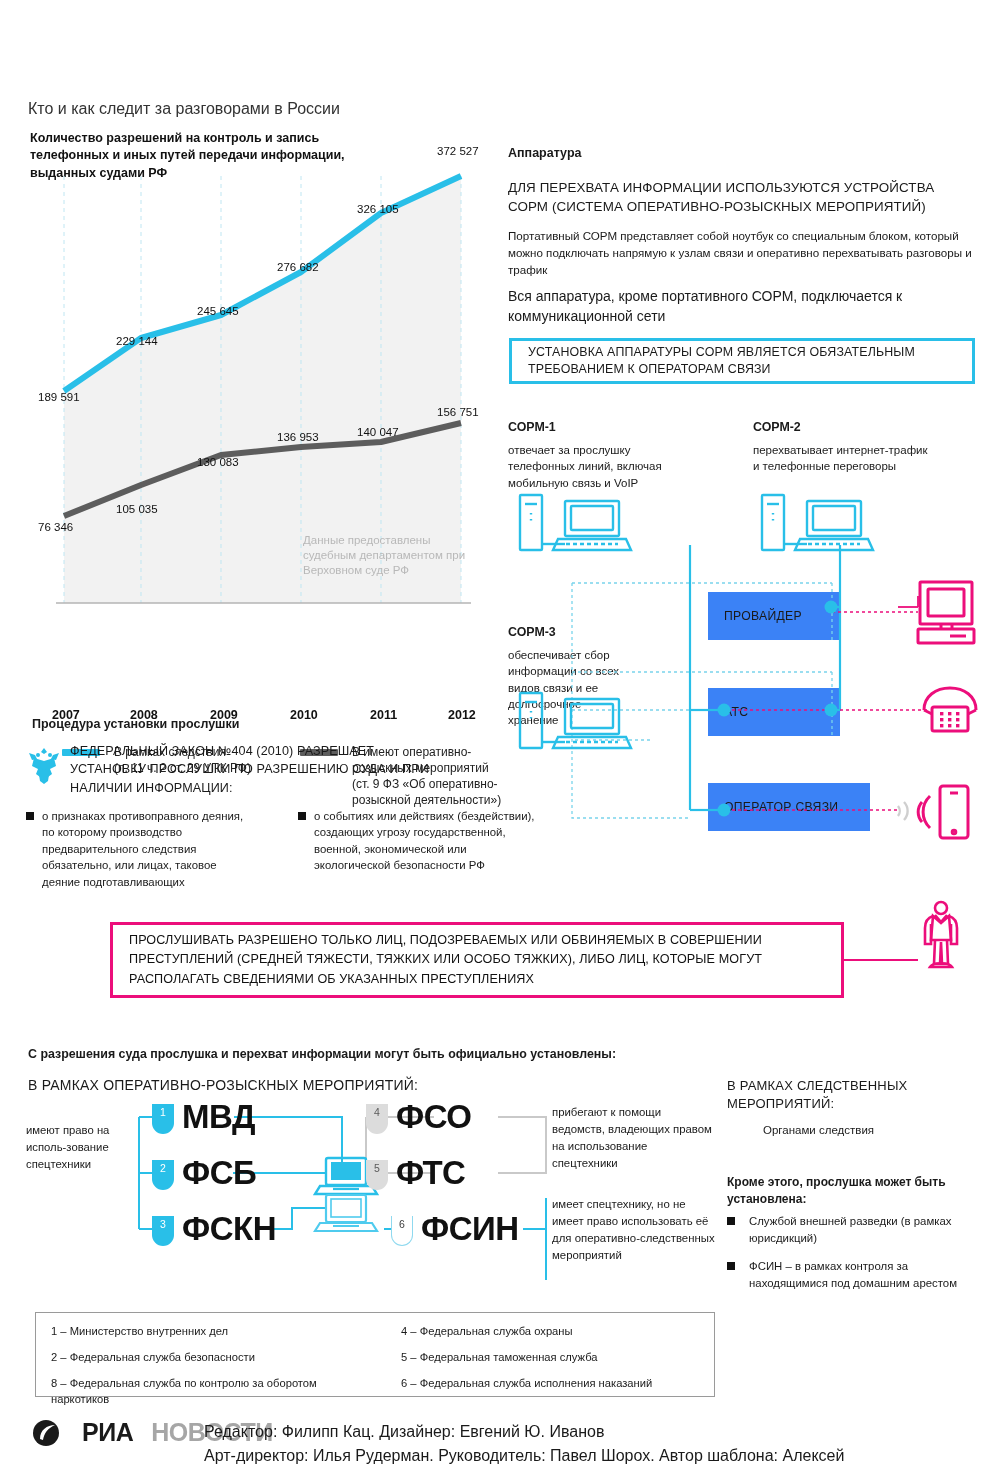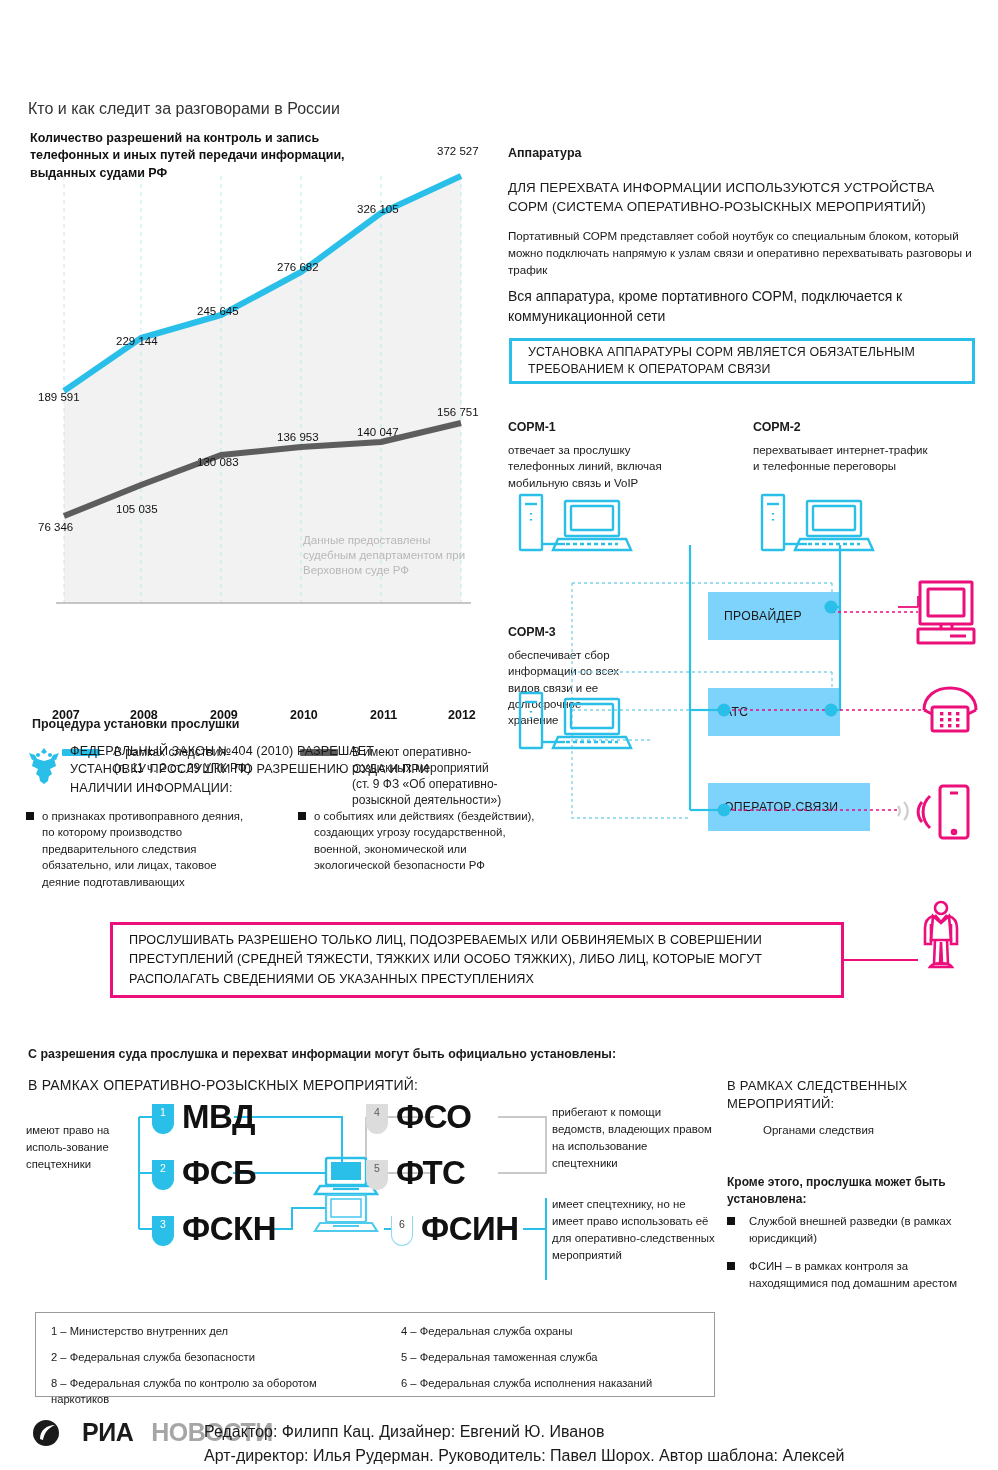--- a/index.html
+++ b/index.html
@@ -51,21 +51,21 @@
     border:3px solid #29bfe8; display:flex; align-items:center; padding-left:16px;
   }
   .ap-box-t { font-size:12.4px; line-height:1.38; letter-spacing:.15px; }
 
   
   .sormdiag { position:absolute; left:500px; top:400px; width:498px; height:450px; }
   .sorm-h { position:absolute; font-size:12.4px; font-weight:bold; }
   .sorm-b { position:absolute; font-size:11.5px; line-height:1.42; }
 
   .nodebox {
-    position:absolute; background:#7dd3fc; display:flex; align-items:center;
+    position:absolute; background:#3b82f6; display:flex; align-items:center;
     font-size:12.2px; letter-spacing:.3px; color:#1a1a1a; padding-left:16px;
   }
 
   
   .proc-h { position:absolute; left:32px; top:717px; font-size:12.5px; font-weight:bold; }
   .proc-caps { position:absolute; left:70px; top:742px; width:360px;
                font-size:12.6px; line-height:1.45; letter-spacing:.1px; }
   .eagle { position:absolute; left:26px; top:746px; width:36px; height:40px; }
   .bullets { position:absolute; left:26px; top:808px; width:470px; }
   .bcol { position:absolute; width:225px; font-size:11.4px; line-height:1.44; }

